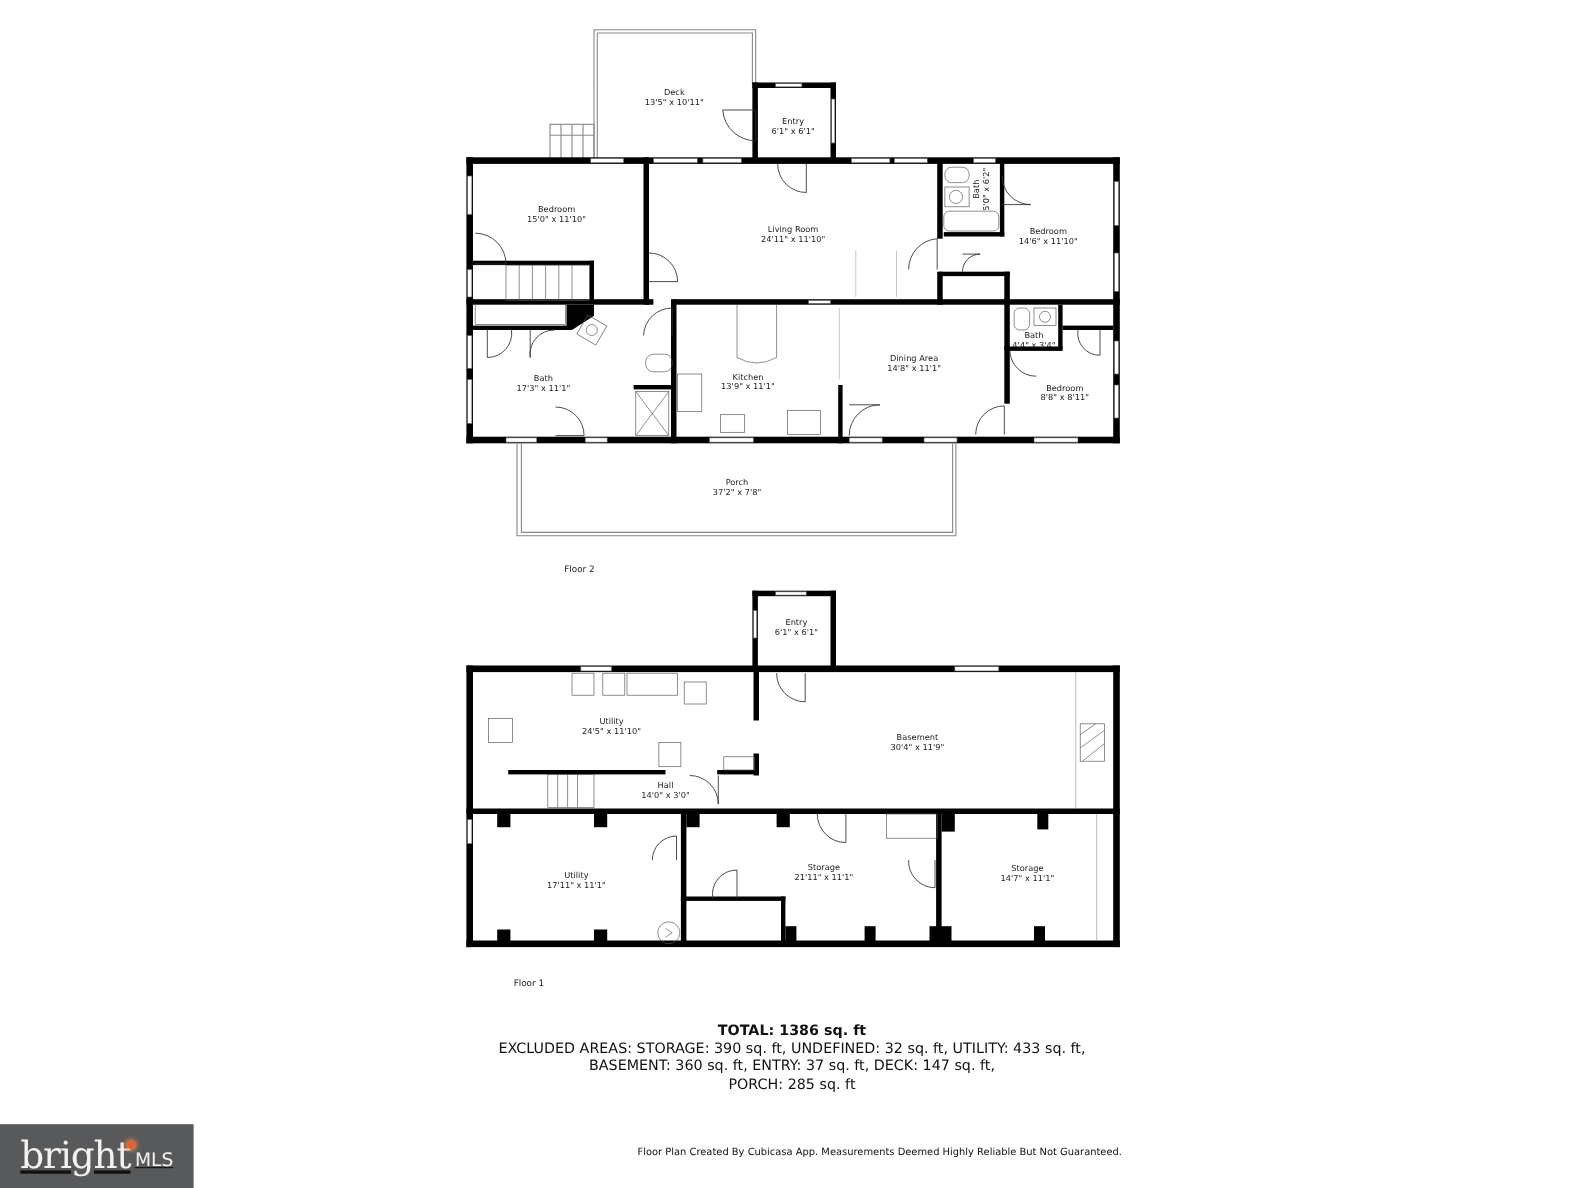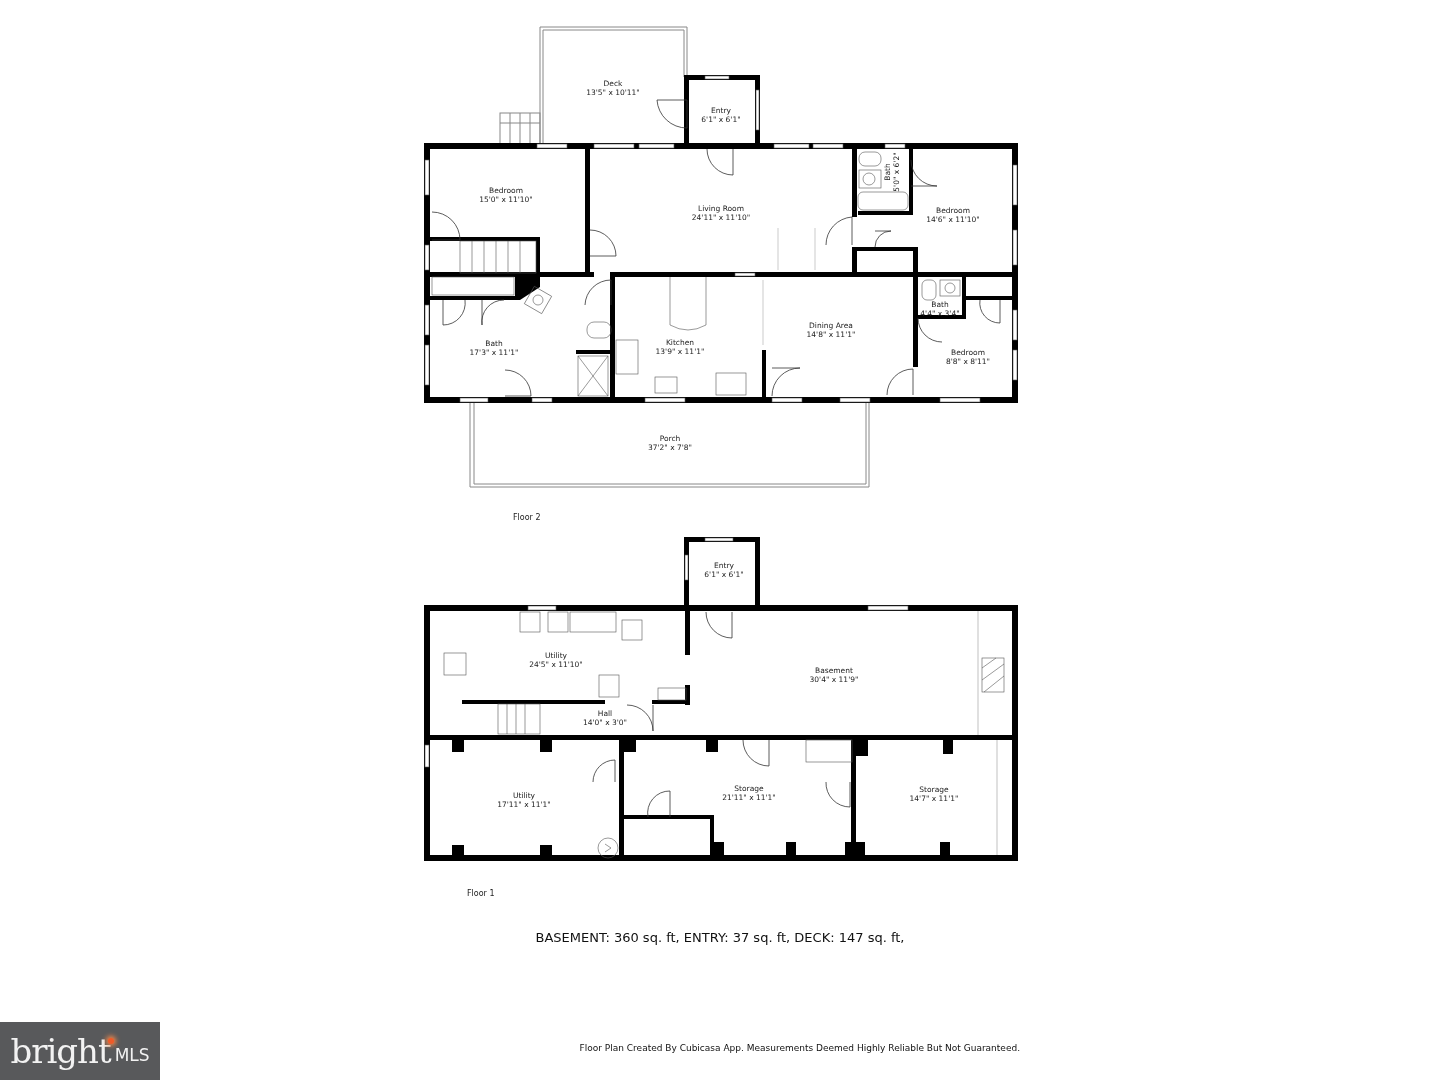--- a/index.html
+++ b/index.html
@@ -3,21 +3,21 @@
   <meta charset="utf-8">
   <style>
     html, body { margin:0; padding:0; background:#ffffff; }
     body { width:1440px; height:1080px; position:relative; overflow:hidden; font-family:"DejaVu Sans", sans-serif; color:#111; }
     #plan { position:absolute; left:0; top:0; width:1440px; height:1080px; }
     .room-label { font-family:"DejaVu Sans", sans-serif; font-size:7.5px; fill:#222; text-anchor:middle; }
     .floor-label { position:absolute; font-size:8px; color:#222;padding-left:40px; }
     .summary { position:absolute; left:420px; top:930px; width:600px; text-align:center; font-family:"DejaVu Sans", sans-serif; font-size:13px; line-height:16.2px; color:#111; }
     .summary .total { font-weight:bold; font-size:13px; }
     .disclaimer { position:absolute; left:420px; top:1043px; width:600px; text-align:right; font-size:9px; color:#111; }
-    .logo { position:absolute; left:0; top:1022px; width:160px; height:58px; background:#58595b; display:flex; align-items:center; justify-content:center; }
+    .logo { position:absolute; left:0; top:1022px; width:176px; height:58px; background:#58595b; display:flex; align-items:center; justify-content:center;text-decoration:underline; }
     .logo .bright { font-family:"DejaVu Serif", serif; font-size:34px; color:#f2f2f2; letter-spacing:-1px; position:relative; }
     .logo .mls { font-family:"DejaVu Sans", sans-serif; font-size:17px; color:#f2f2f2; margin-left:4px; margin-top:8px; }
     .logo .dot { position:absolute; width:6px; height:6px; border-radius:50%; background:#f05a28; box-shadow:0 0 5px 2px #f78a4a; right:-3px; top:7px; }
   </style>
 </head>
 <body>
 
 <svg id="plan" viewBox="0 0 1440 1080" xmlns="http://www.w3.org/2000/svg">
 
   <g stroke="#000" fill="none">
@@ -242,20 +242,23 @@
       <text class="room-label" x="524" y="798"><tspan x="524">Utility</tspan><tspan x="524" dy="9">17'11" x 11'1"</tspan></text>
       <text class="room-label" x="749" y="791"><tspan x="749">Storage</tspan><tspan x="749" dy="9">21'11" x 11'1"</tspan></text>
       <text class="room-label" x="934" y="792"><tspan x="934">Storage</tspan><tspan x="934" dy="9">14'7" x 11'1"</tspan></text>
     </g>
 </svg>
 
 <div class="floor-label" style="left:473px;top:513px;">Floor 2</div>
 <div class="floor-label" style="left:427px;top:889px;">Floor 1</div>
 
 <div class="summary">
+  <div class="total">TOTAL: 1386 sq. ft</div>
+  <div>EXCLUDED AREAS: STORAGE: 390 sq. ft, UNDEFINED: 32 sq. ft, UTILITY: 433 sq. ft,</div>
   <div>BASEMENT: 360 sq. ft, ENTRY: 37 sq. ft, DECK: 147 sq. ft,</div>
+  <div>PORCH: 285 sq. ft</div>
 </div>
 <div class="disclaimer">Floor Plan Created By Cubicasa App. Measurements Deemed Highly Reliable But Not Guaranteed.</div>
 
 <div class="logo">
   <span class="bright"><span>bright</span><span class="dot"></span></span>
   <span class="mls">MLS</span>
 </div>
 
 </body></html>

